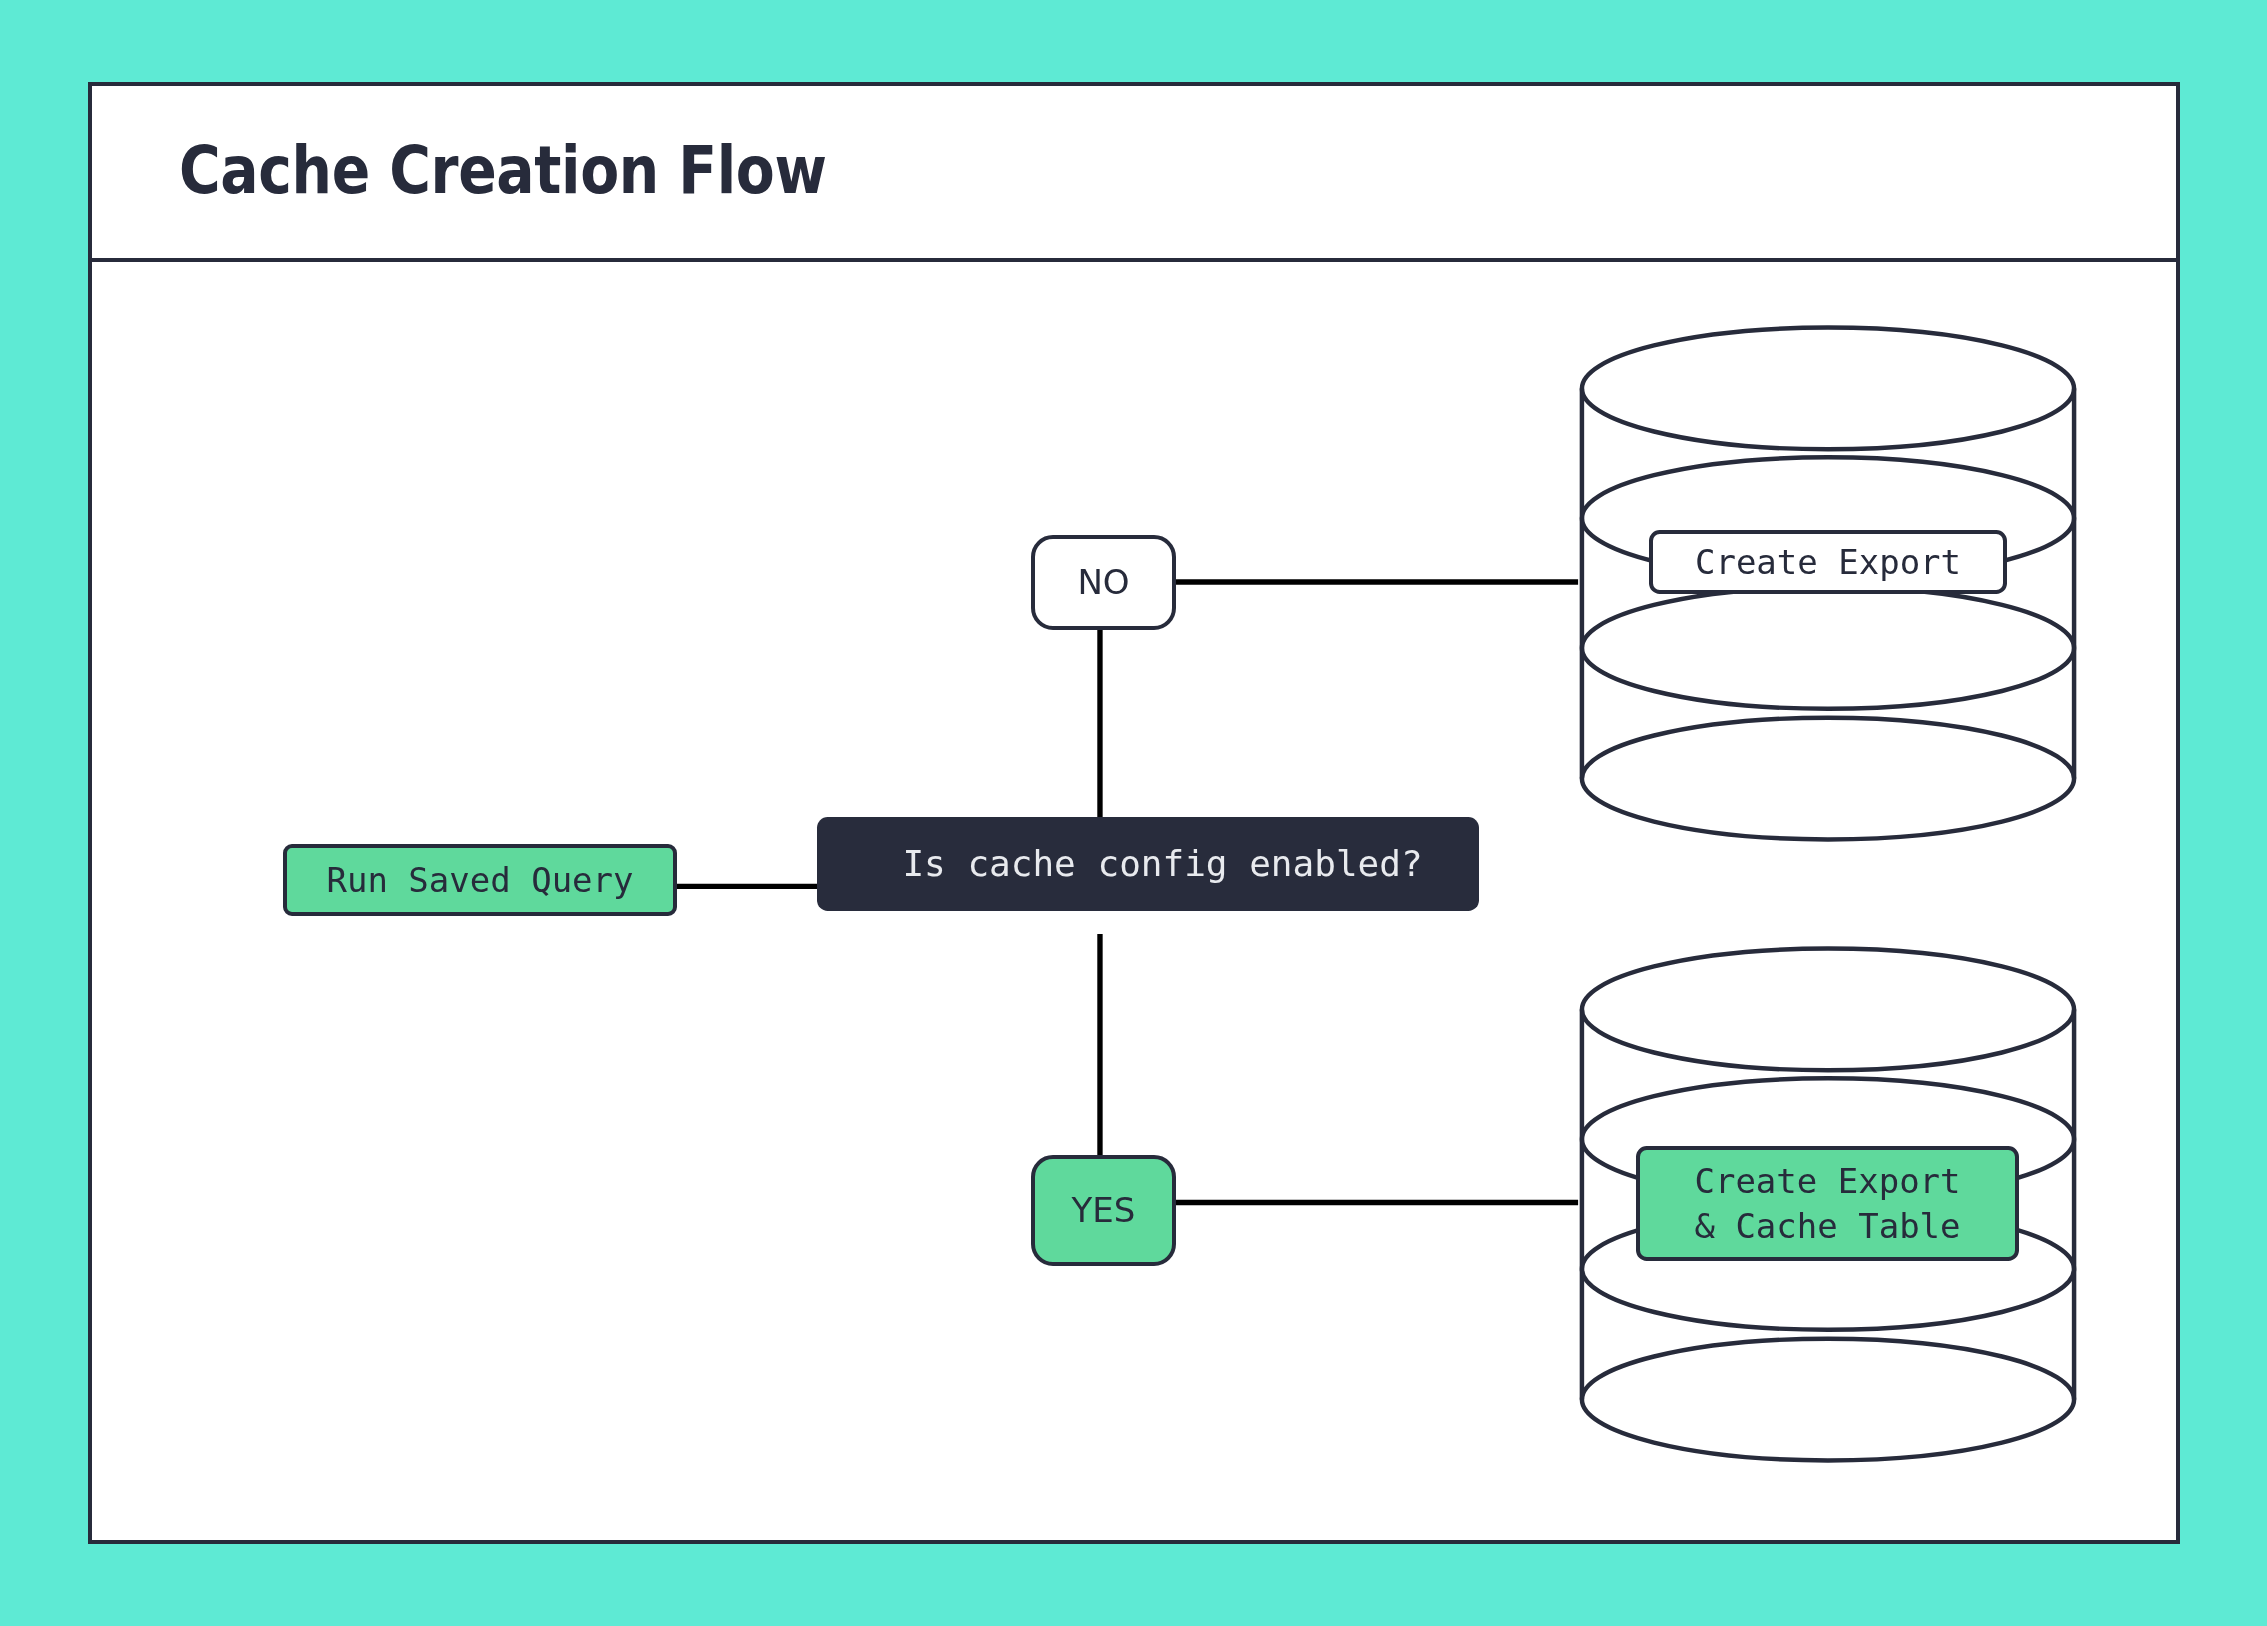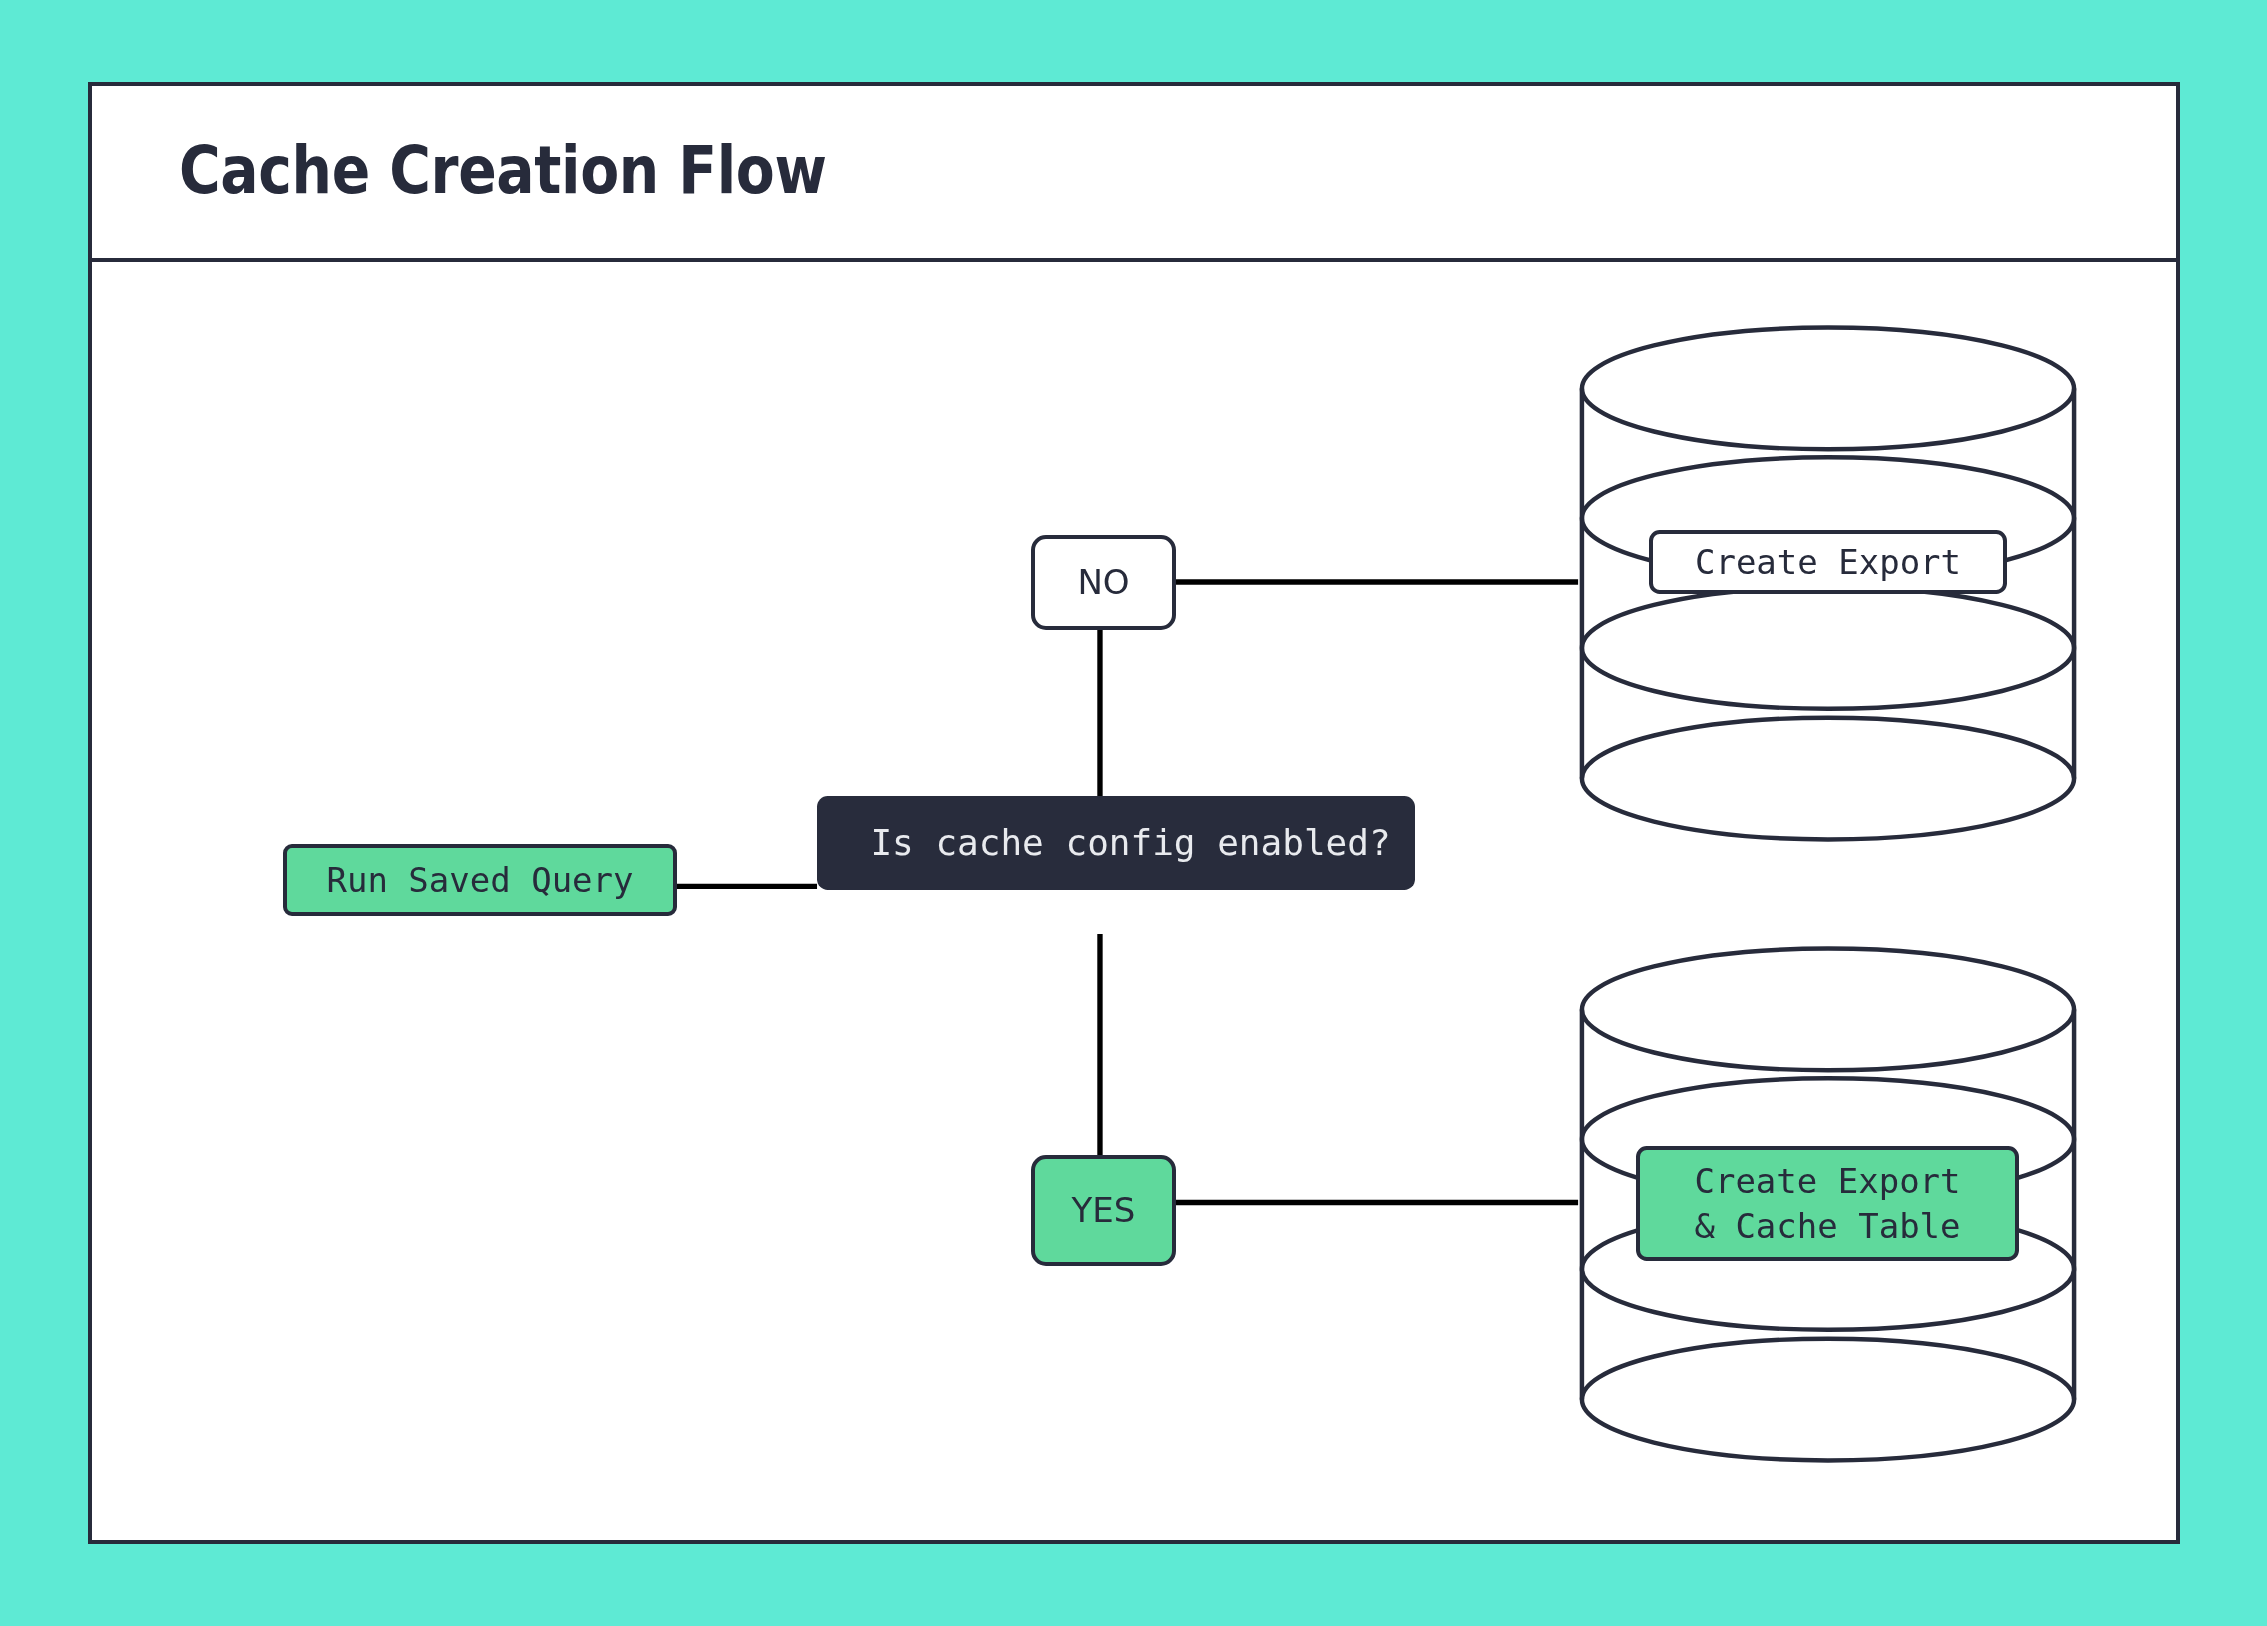--- a/index.html
+++ b/index.html
@@ -93,21 +93,21 @@
   .node-decision {
     border: 0;
     border-radius: 10.7px;
     background: #282C3C;
     color: #E8EAEE;
     font-size: 36px;
   }
 
   .node-label {
     border: 4.5px solid #272B3B;
-    border-radius: 15px;
+    border-radius: 22px;
     background: #ffffff;
     color: #272B3B;
     font-family: "DejaVu Sans", "Liberation Sans", sans-serif;
     font-size: 34px;
     font-weight: 400;
   }
 
   .node-label.is-yes {
     background: #5FD99C;
   }
@@ -168,21 +168,21 @@
       <line x1="1312" y1="650" x2="1762" y2="650"></line>
 
       <line x1="1312" y1="1343" x2="1762" y2="1343"></line>
     </g>
   </svg>
 
   <div class="node node-process" style="left:283px; top:844px; width:394px; height:72px;">
     <span>Run Saved Query</span>
   </div>
 
-  <div class="node node-decision" style="left:817px; top:796px; width:598px; height:94px;padding-left:29px;">
+  <div class="node node-decision" style="left:817px; top:817px; width:662px; height:94px;padding-left:29px;">
     <span>Is cache config enabled?</span>
   </div>
 
   <div class="node node-label" style="left:1031px; top:535px; width:145px; height:95px;">
     <span>NO</span>
   </div>
 
   <div class="node node-label is-yes" style="left:1031px; top:1155px; width:145px; height:111px;">
     <span>YES</span>
   </div>

